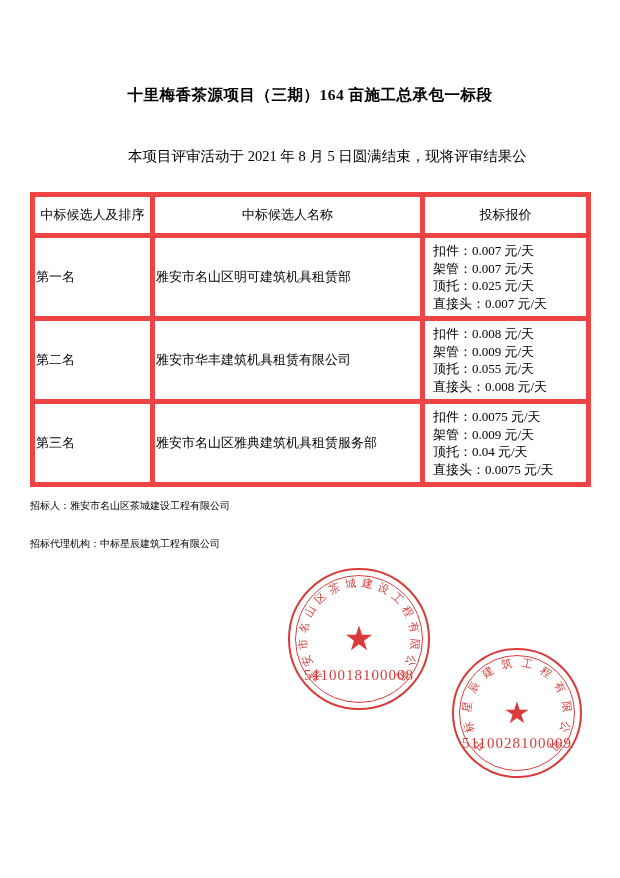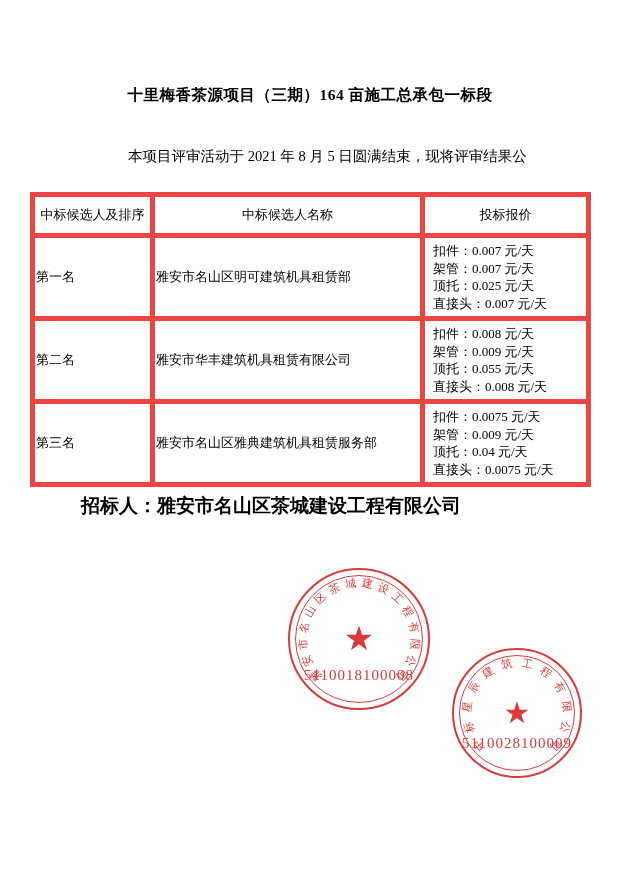--- a/index.html
+++ b/index.html
@@ -73,25 +73,24 @@
   td.price {
     padding: 4px 0 4px 8px;
     line-height: 17.5px;
     font-size: 12.5px;
   }
   td.price div { white-space: nowrap; }
   .para-block2 {
     margin-top: 30px;
   }
   .sign-line {
-    font-size: 19px;
+    font-size: 10px;
     line-height: 38px;
-    text-align: center;
+    text-align: left;
     padding-right: 78px;
-    font-weight: bold;
   }
   .sign-line.agency {
     padding-right: 78px;
   }
   .sign-line.date {
     padding-right: 78px;
   }
   
   .seal {
     position: absolute;
@@ -211,20 +210,21 @@
           <div>架管：0.009 元/天</div>
           <div>顶托：0.04 元/天</div>
           <div>直接头：0.0075 元/天</div>
         </td>
       </tr>
     </tbody>
   </table>
 
 
   <div class="sign-line">招标人：雅安市名山区茶城建设工程有限公司</div>
+  <div class="sign-line agency">招标代理机构：中标星辰建筑工程有限公司</div>
 
   <div class="seal" id="seal1">
     <div class="seal-inner-ring"></div>
     <div class="star">★</div>
     <div class="seal-text">
         <span style="transform: rotate(-220deg) translate(56px) rotate(90deg) translate(-50%, -50%);">雅</span>
         <span style="transform: rotate(-202.667deg) translate(56px) rotate(90deg) translate(-50%, -50%);">安</span>
         <span style="transform: rotate(-185.333deg) translate(56px) rotate(90deg) translate(-50%, -50%);">市</span>
         <span style="transform: rotate(-168deg) translate(56px) rotate(90deg) translate(-50%, -50%);">名</span>
         <span style="transform: rotate(-150.667deg) translate(56px) rotate(90deg) translate(-50%, -50%);">山</span>

